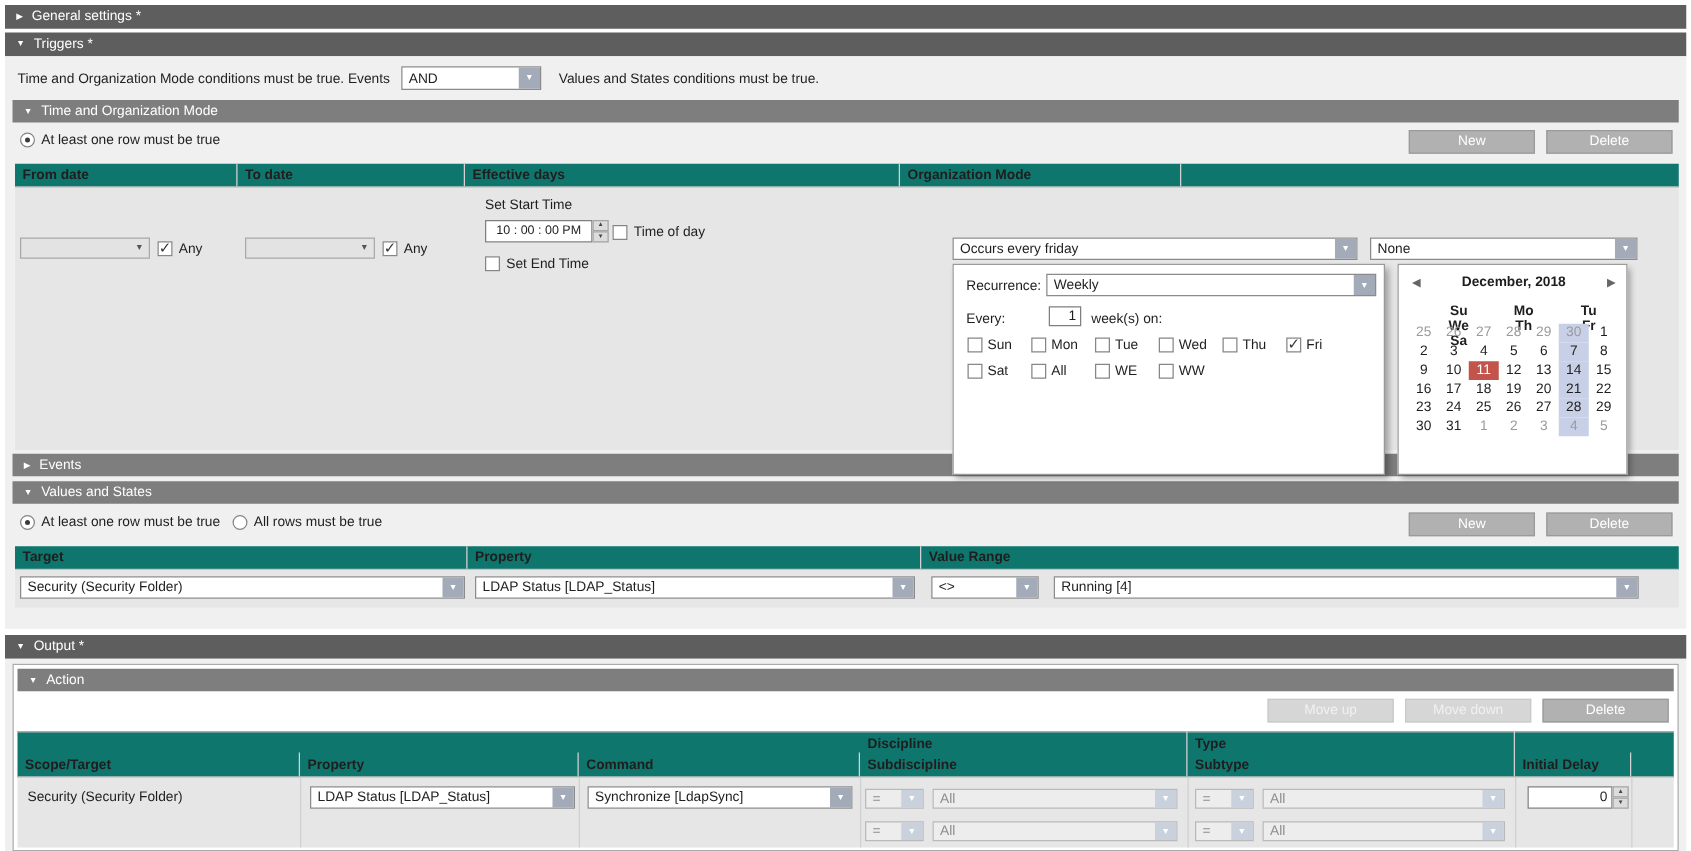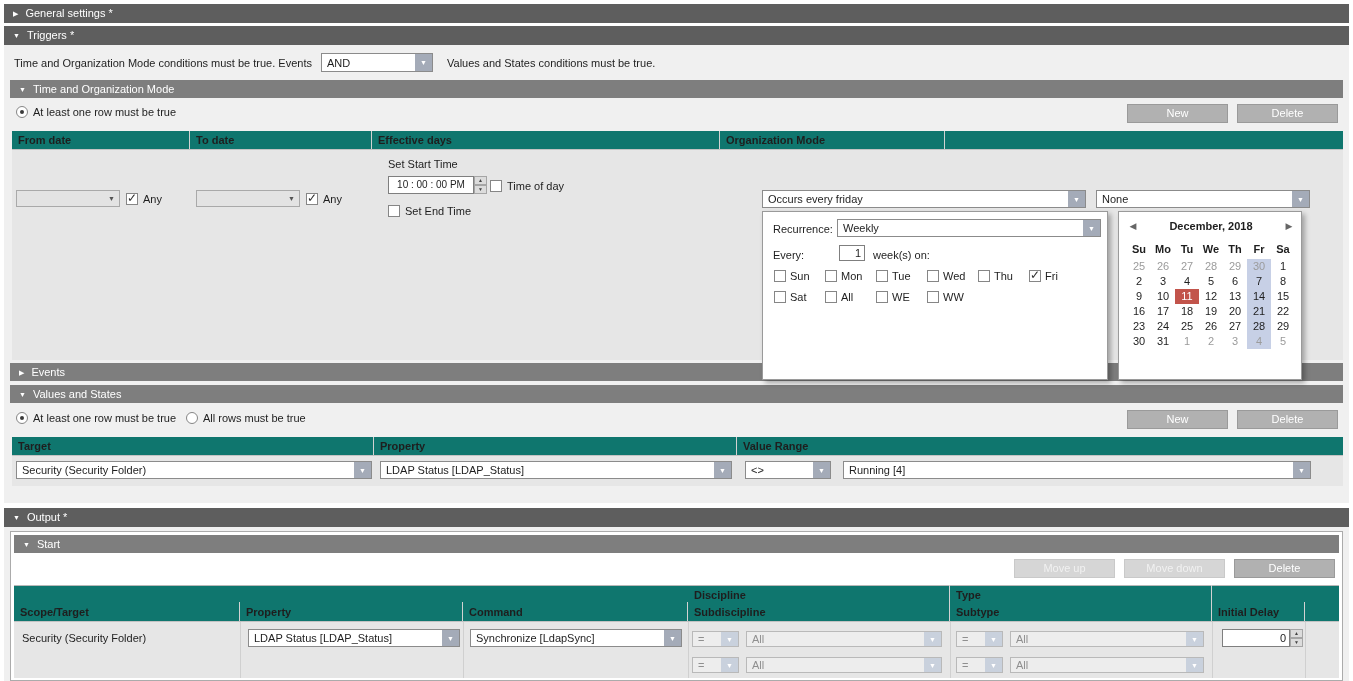--- a/index.html
+++ b/index.html
@@ -27,21 +27,21 @@
   .radio.checked::after { content:""; position:absolute; left:3px; top:3px; width:4px; height:4px; border-radius:50%; background:#3a3a3a; }
   .ck { position:absolute; display:flex; align-items:center; gap:5px; height:14px; white-space:nowrap; }
   .thead { position:absolute; display:flex; background:#0f766e; border-bottom:1px solid #c3c3c3; }
   .th { border-right:1px solid #d2d2d2; padding-left:6px; font-weight:bold; line-height:18px; white-space:nowrap; overflow:hidden; }
   .th.last { border-right:none; }
   .th2 { line-height:17px; }
   .input { position:absolute; background:#fff; border:1px solid #7f7f7f; padding:0 3px; line-height:16px; }
   .spin { position:absolute; width:13px; display:flex; flex-direction:column; }
   .spin span { flex:1; background:#dcdcdc; border:1px solid #a5a5a5; font-size:5px; line-height:7px; text-align:center; color:#444; }
   .panel { position:absolute; background:#fff; border:1px solid #9a9a9a; box-shadow:3px 3px 5px rgba(0,0,0,0.3); z-index:20; }
-  .cal-h { display:inline-block; width:24px; text-align:center; font-weight:bold; }
+  .cal-h { display:inline-block; width:24px; text-align:center; font-weight:bold;margin-left:28px; }
   .cal-row { height:15px; }
   .cal-d { display:inline-block; width:24px; height:15px; line-height:15px; text-align:center; }
   .cal-d.muted { color:#9b9b9b; }
   .cal-d.hl { background:#c7d0e6; }
   .cal-d.sel { background:#c2544b; color:#fff; }
   .cbitem { display:inline-flex; width:51px; align-items:center; gap:4px; }
   .vsep { position:absolute; width:1px; background:#d0d0d0; }
   .navarrow { font-size:9px; color:#666; width:16px; text-align:center; }
   .actionbox { position:absolute; background:#fff; border:1px solid #ababab; }
 </style>
@@ -173,21 +173,21 @@
     <span class="txt">Running [4]</span>
     <span class="arw">▼</span>
   </div>
 
   <div class="hdr1" style="left:4px;top:508px;width:1345px;">
     <span class="tri">▼</span><span>Output *</span>
   </div>
   <div class="bg" style="left:4px;top:527px;width:1345px;height:154px;"></div>
   <div class="actionbox" style="left:10px;top:531px;width:1333px;height:150px;"></div>
   <div class="hdr2" style="left:14px;top:535px;width:1325px;">
-    <span class="tri">▼</span><span>Start</span>
+    <span class="tri">▼</span><span>Action</span>
   </div>
 
   <div class="btn disabled" style="left:1014px;top:559px;">Move up</div>
   <div class="btn disabled" style="left:1124px;top:559px;">Move down</div>
   <div class="btn" style="left:1234px;top:559px;">Delete</div>
 
   <div class="thead" style="left:14px;top:585px;width:1325px;height:37px;border-top:1px solid #b8b8b8;align-items:flex-end;">
     <div class="th th2" style="width:226px;padding-top:2px;">Scope/Target</div>
     <div class="th th2" style="width:223px;padding-top:2px;">Property</div>
     <div class="th th2" style="width:225px;padding-top:2px;">Command</div>

